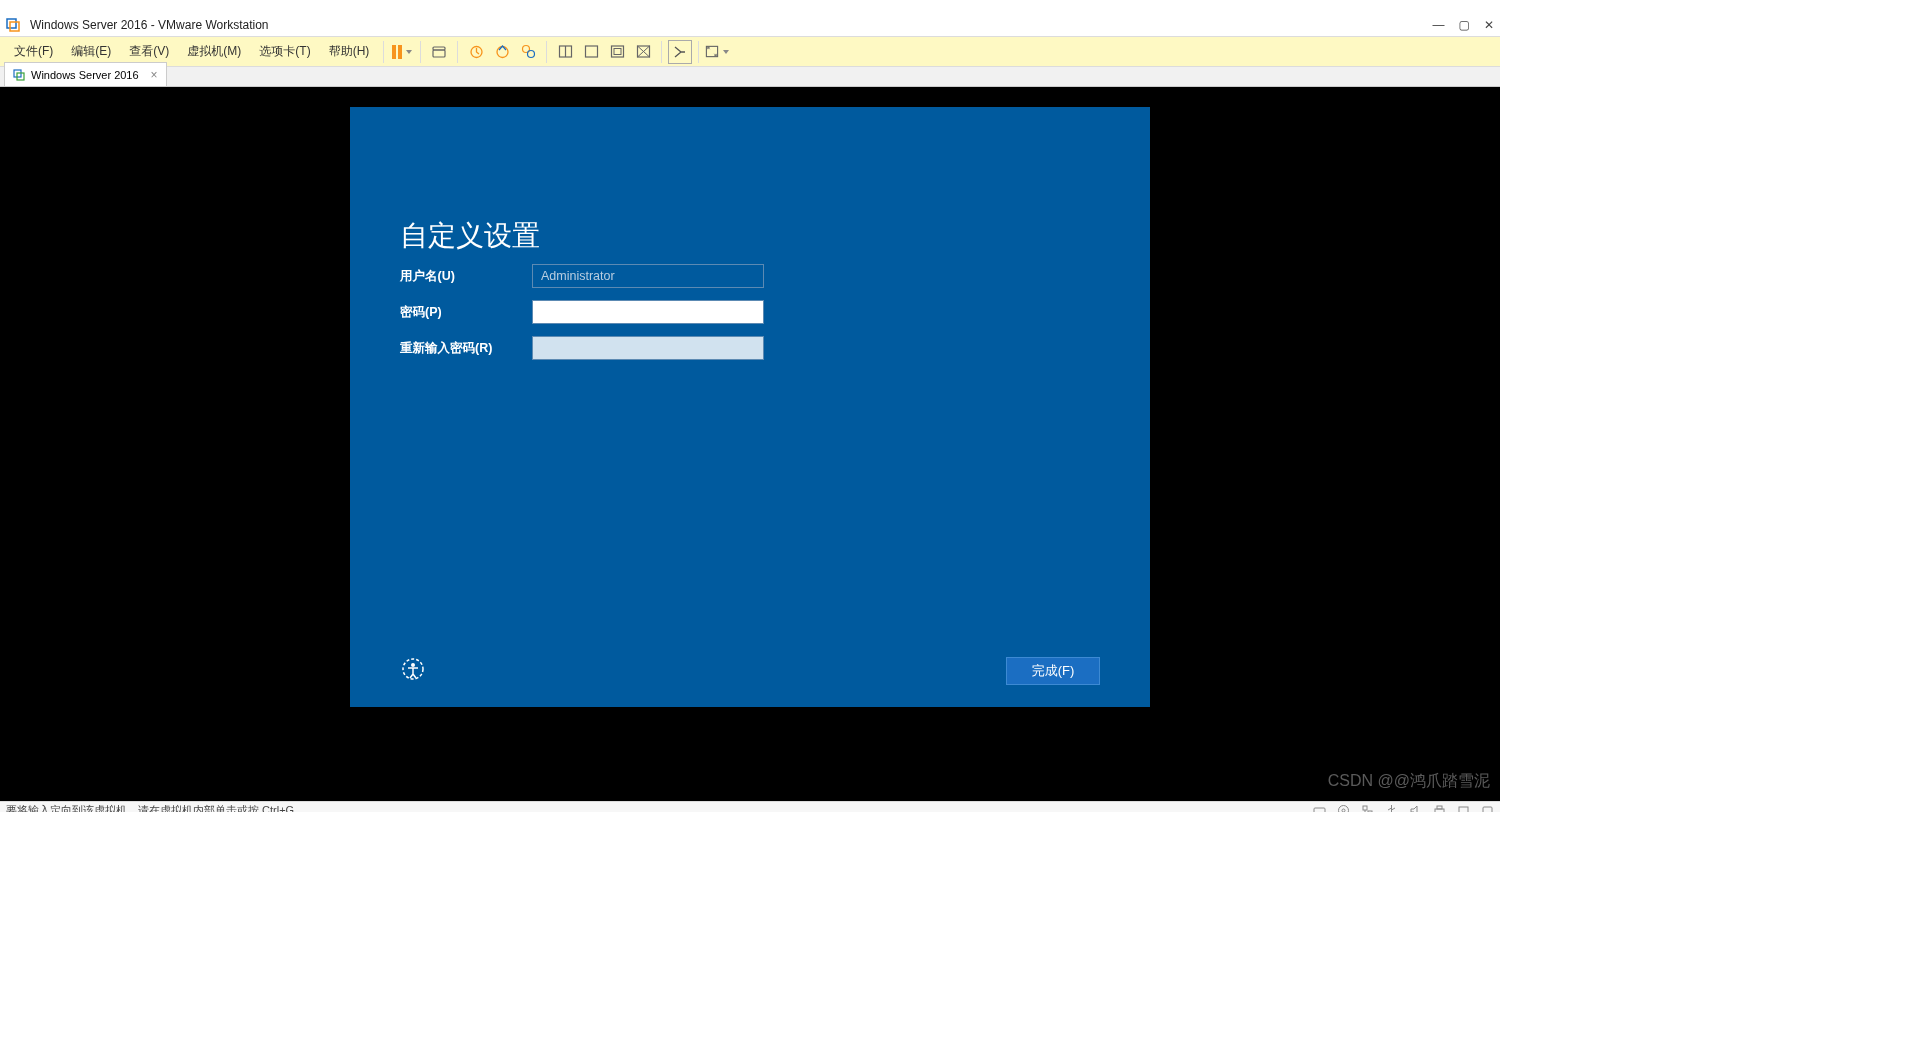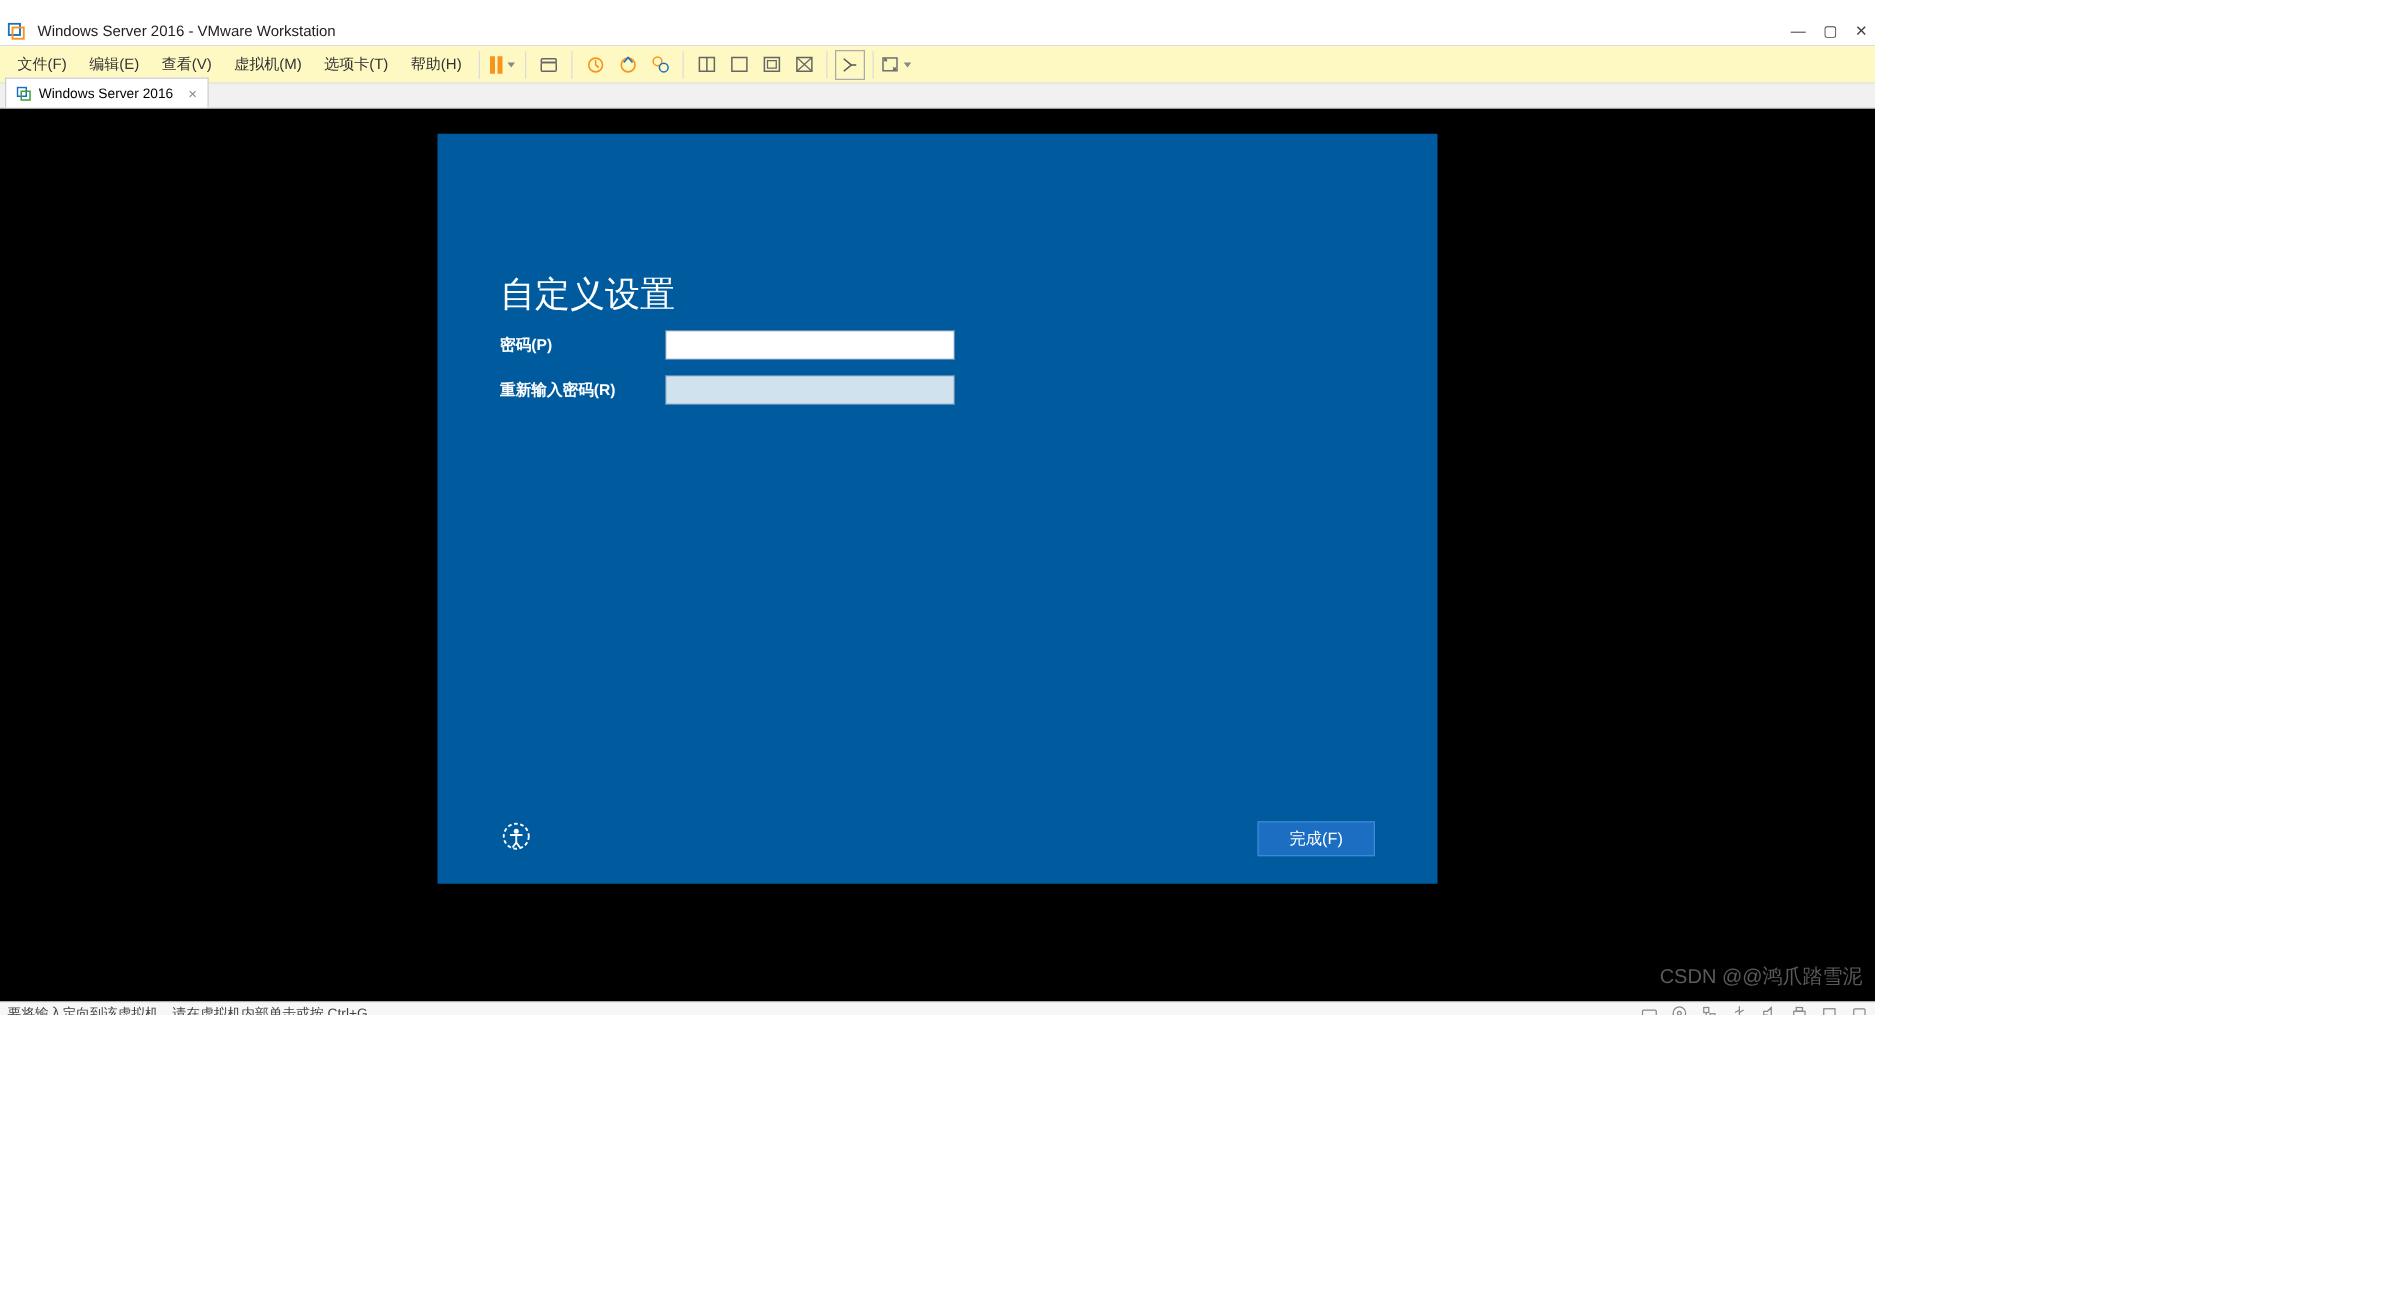--- a/index.html
+++ b/index.html
@@ -154,20 +154,24 @@
     <span class="close">×</span>
   </div>
 </div>
 
 <div class="vm-viewport">
   <div class="guest-screen">
     <div class="setup-content">
       <div class="setup-title">自定义设置</div>
 
       <div class="form-row">
+        <div class="form-label">用户名(U)</div>
+        <input class="form-input readonly" readonly="" value="Administrator" style="">
+      </div>
+      <div class="form-row">
         <div class="form-label">密码(P)</div>
         <input type="password" class="form-input" value="" style="">
       </div>
       <div class="form-row">
         <div class="form-label">重新输入密码(R)</div>
         <input type="password" class="form-input reenter" value="" style="">
       </div>
     </div>
 
     <div class="ease-of-access">

